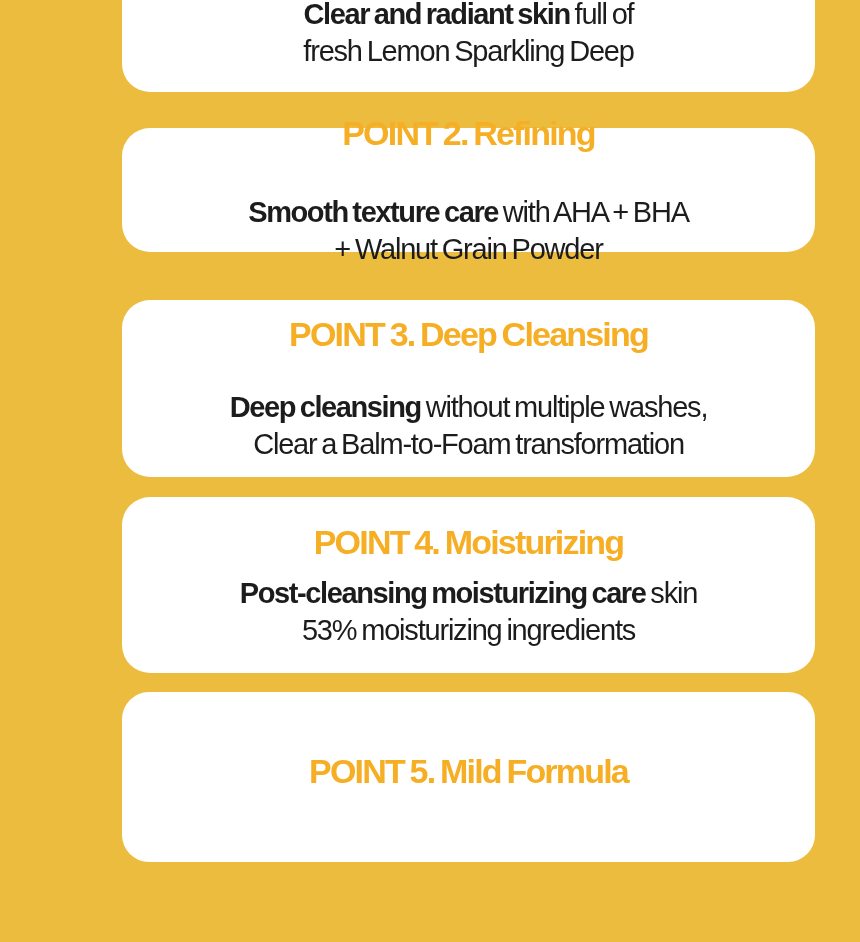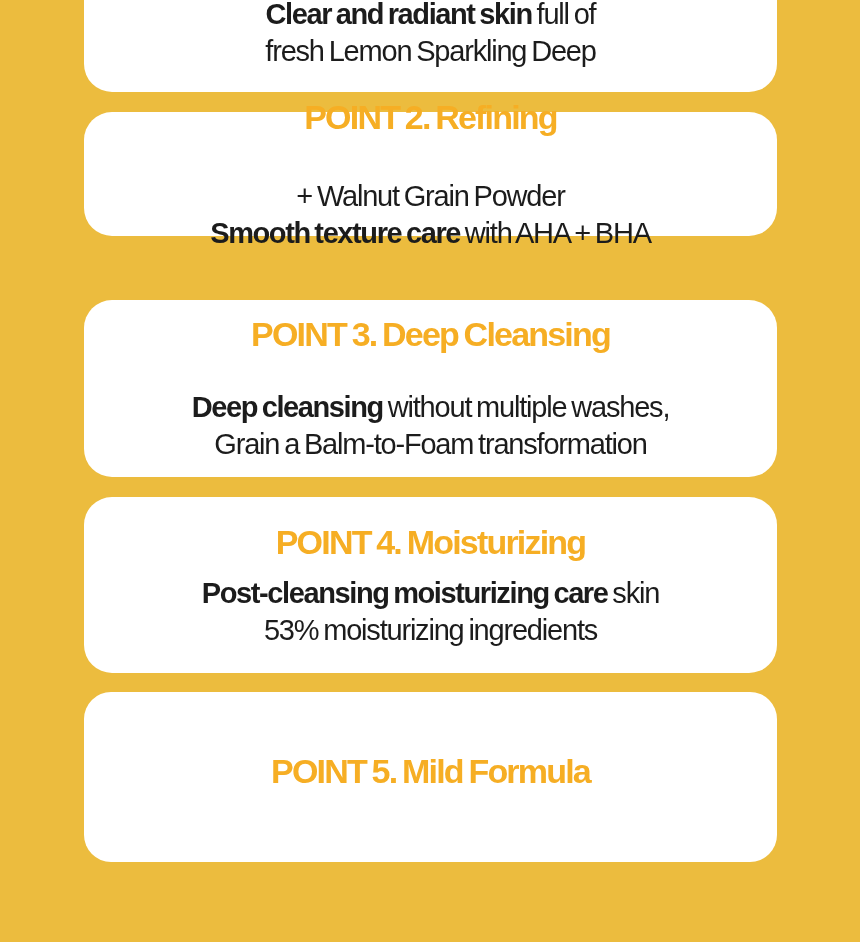--- a/index.html
+++ b/index.html
@@ -3,36 +3,36 @@
 <meta charset="utf-8">
 <style>
   html, body { margin: 0; padding: 0; }
   body {
     width: 860px; height: 942px;
     overflow: hidden;
     position: relative;
     background: var(--bg, #ECBC3E);
     font-family: "Liberation Sans", sans-serif;
   }
-  .stage { position: absolute; inset: 0; }
+  .stage { position: absolute; inset: 0; margin-left: 38px; }
   .card {
     position: absolute;
     left: 84px;
     width: 693px;
     background: var(--card, #FFFFFF);
     border-radius: 28px;
     box-sizing: border-box;
     display: flex;
     flex-direction: column;
     align-items: center;
     justify-content: center;
     text-align: center;
   }
   .card-1 { top: -80px; height: 172px; justify-content: flex-end; padding-bottom: 22px; }
-  .card-2 { top: 112px; height: 124px; gap: 28px; }
+  .card-2 { top: 128px; height: 124px; gap: 28px; }
   .card-3 { top: 300px; height: 177px; gap: 22px; }
   .card-4 { top: 497px; height: 176px; }
   .card-5 { top: 692px; height: 170px; border-radius: 27px; }
   .heading {
     margin: 0 0 13px 0;
     color: var(--accent, #F6AE24);
     font-size: 34px;
     line-height: 40px;
     font-weight: 700;
     letter-spacing: -1.8px;
@@ -58,30 +58,30 @@
   <section class="card card-1">
     <p class="body">
       <span class="line"><strong class="b">Clear and radiant skin</strong><span> full of</span></span>
       <span class="line">fresh Lemon Sparkling Deep</span>
     </p>
   </section>
 
   <section class="card card-2">
     <h2 class="heading">POINT 2. Refining</h2>
     <p class="body">
+      <span class="line"><strong class="b">Smooth texture care</strong><span> with AHA + BHA</span></span>
       <span class="line">+ Walnut Grain Powder</span>
-      <span class="line"><strong class="b">Smooth texture care</strong><span> with AHA + BHA</span></span>
     </p>
   </section>
 
   <section class="card card-3">
     <h2 class="heading">POINT 3. Deep Cleansing</h2>
     <p class="body">
       <span class="line"><strong class="b">Deep cleansing</strong><span> without multiple washes,</span></span>
-      <span class="line">Grain a Balm-to-Foam transformation</span>
+      <span class="line">Clear a Balm-to-Foam transformation</span>
     </p>
   </section>
 
   <section class="card card-4">
     <h2 class="heading">POINT 4. Moisturizing</h2>
     <p class="body">
       <span class="line"><strong class="b">Post-cleansing moisturizing care</strong><span> skin</span></span>
       <span class="line">53% moisturizing ingredients</span>
     </p>
   </section>

